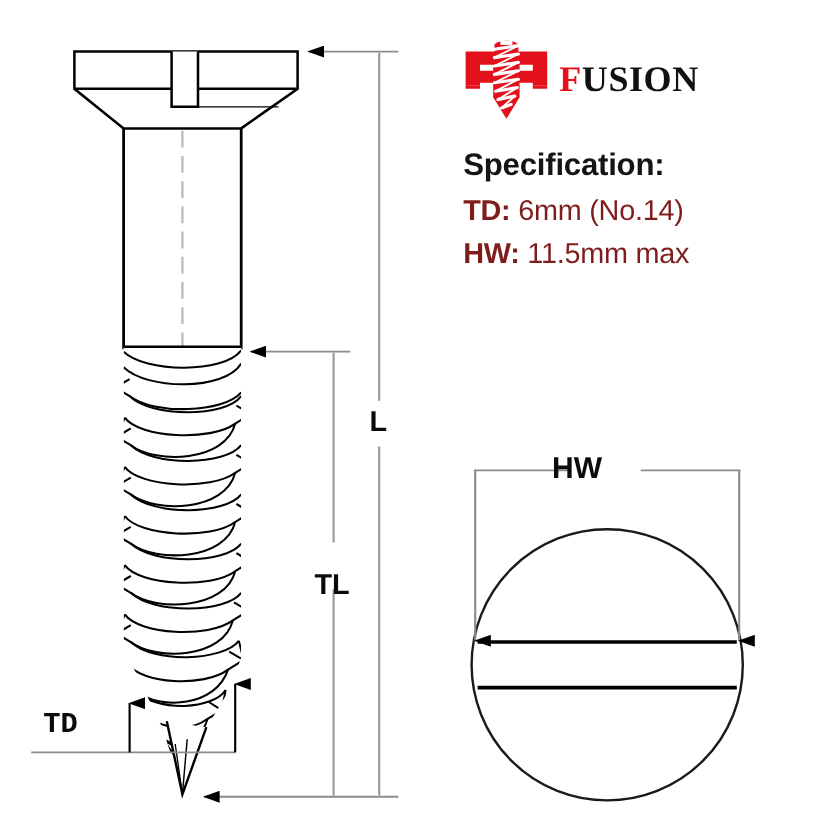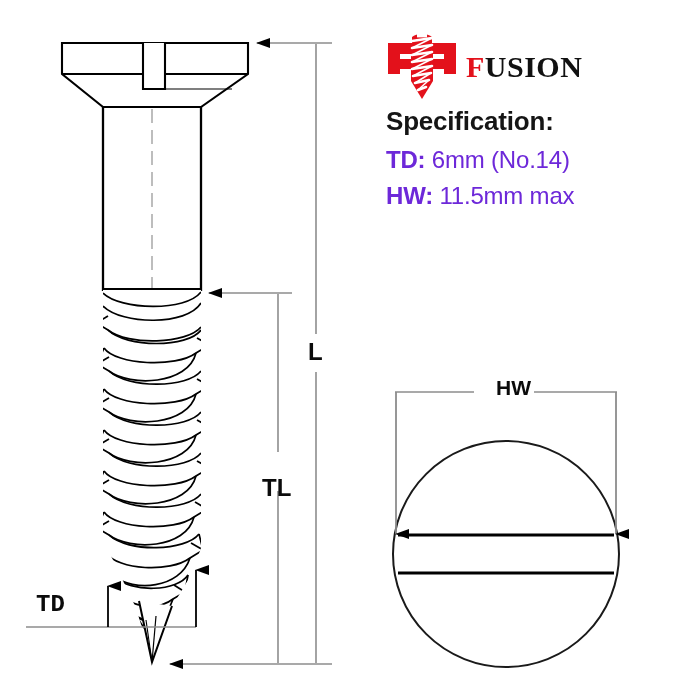--- a/index.html
+++ b/index.html
@@ -49,51 +49,52 @@
     font-size: 30px;
     font-weight: bold;
     letter-spacing: 0.5px;
     color: #111111;
     white-space: nowrap;
   }
   .logo-line .cap {
     color: #e3111b;
   }
   .spec-title {
+    margin-top: 16px;
     font-size: 26px;
     font-weight: bold;
     color: #151515;
     letter-spacing: -0.2px;
   }
   .spec-list {
     margin-top: 9px;
   }
   .spec-row {
     font-size: 24px;
-    color: #6d28d9;
+    color: #7f1d1d;
     margin-bottom: 8px;
     white-space: nowrap;
     letter-spacing: -0.2px;
   }
   .spec-row .k {
     font-weight: bold;
   }
   .spec-row .v {
     font-weight: normal;
   }
   .dim-label {
     position: absolute;
     font-size: 24px;
     font-weight: bold;
     color: #0b0b0b;
   }
   #label-L { left: 308px; top: 338px; }
   #label-TL { left: 262px; top: 474px; }
   #label-TD { left: 36px; top: 591px; font-family: Liberation Mono, monospace; }
-  #label-HW { left: 496px; top: 376px; font-size: 21px; }
+  #label-HW { left: 460px; top: 376px; font-size: 25px; }
 </style>
 </head>
 <body>
 
 <div id="page">
 
   <svg id="drawing-svg" viewBox="0 0 700 700">
     <defs>
       <marker id="arrL" markerWidth="14" markerHeight="10" refX="1" refY="5" orient="auto" markerUnits="userSpaceOnUse">
         <path d="M14,0 L0,5 L14,10 Z" fill="#000"></path>

